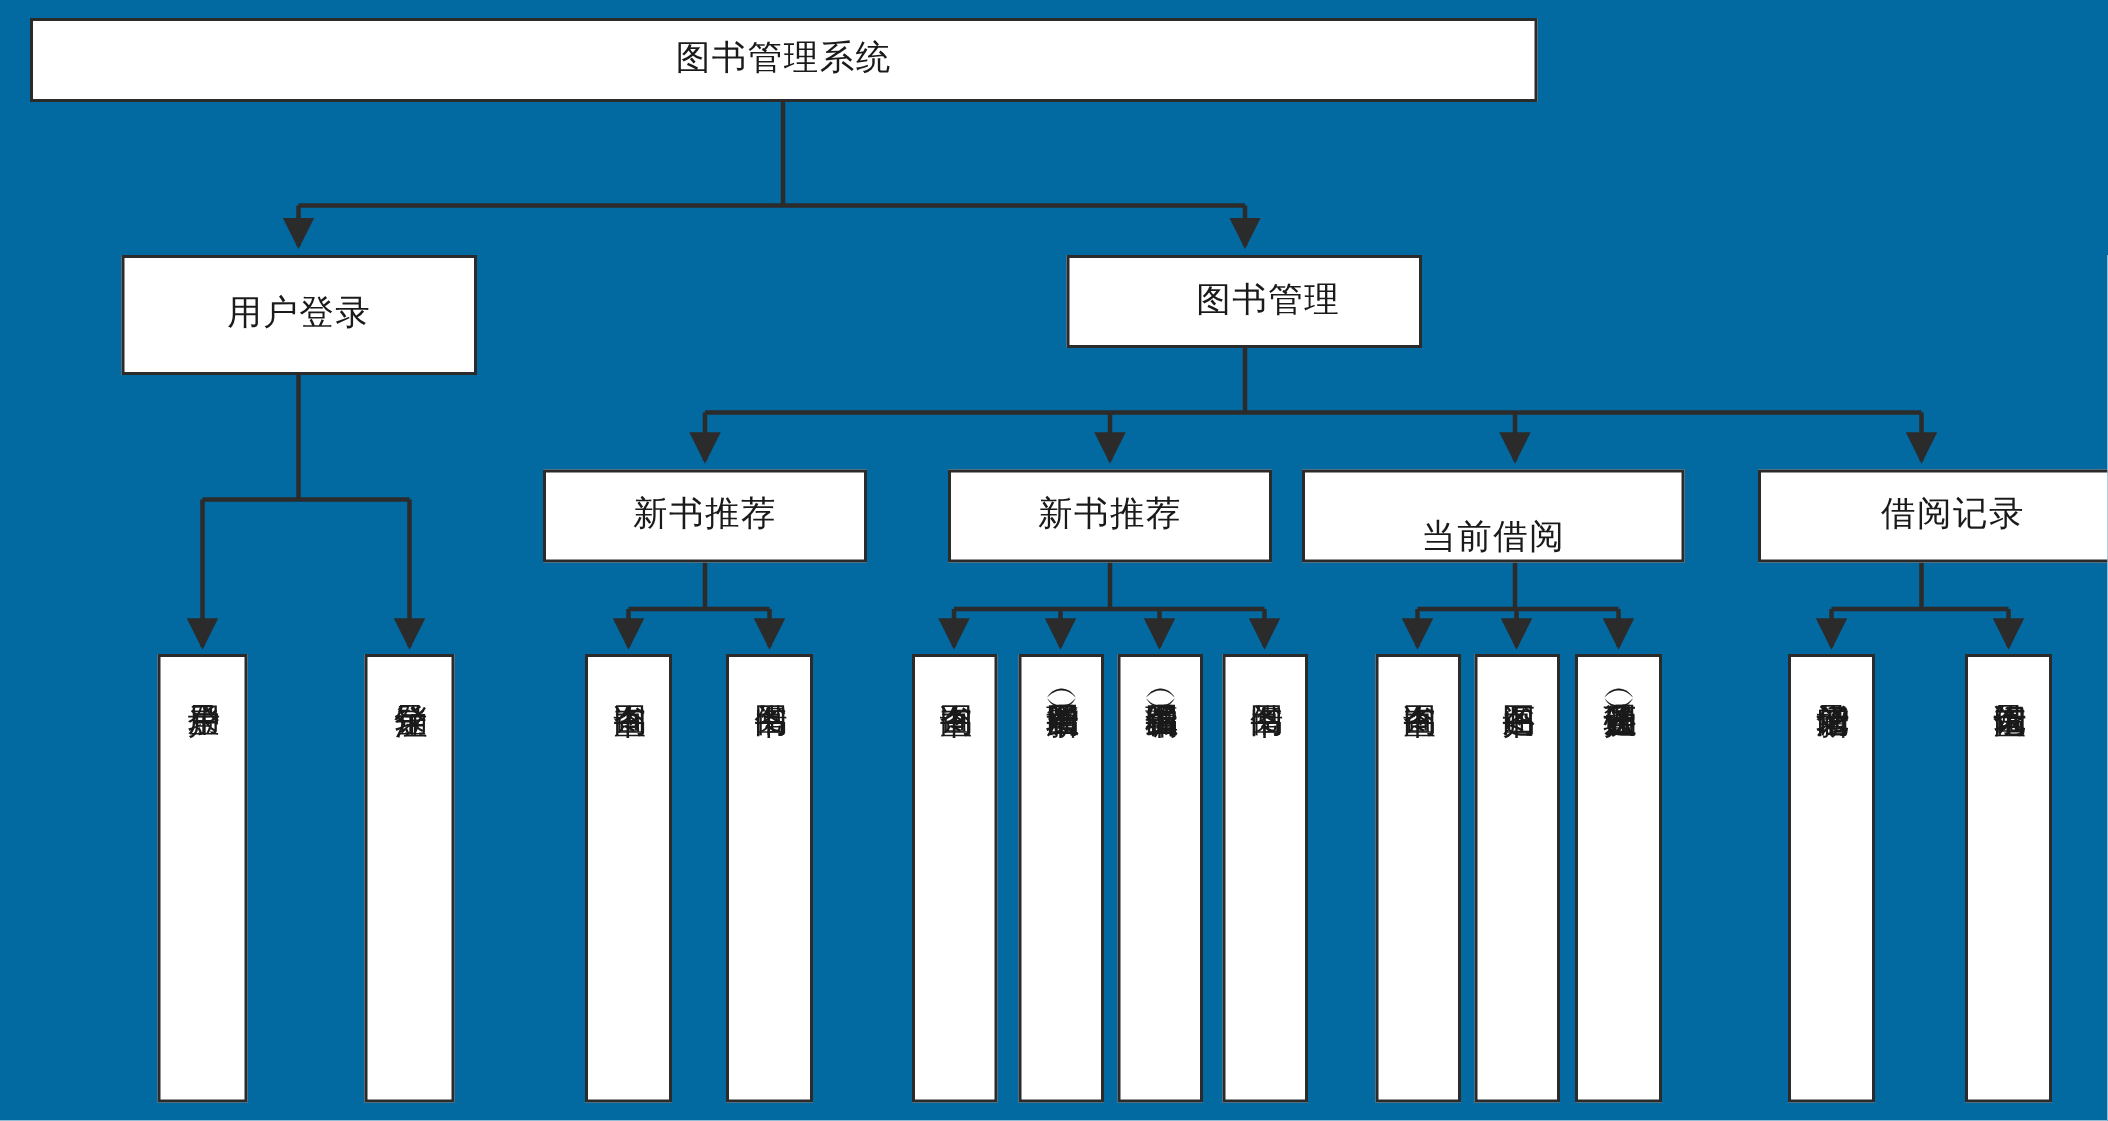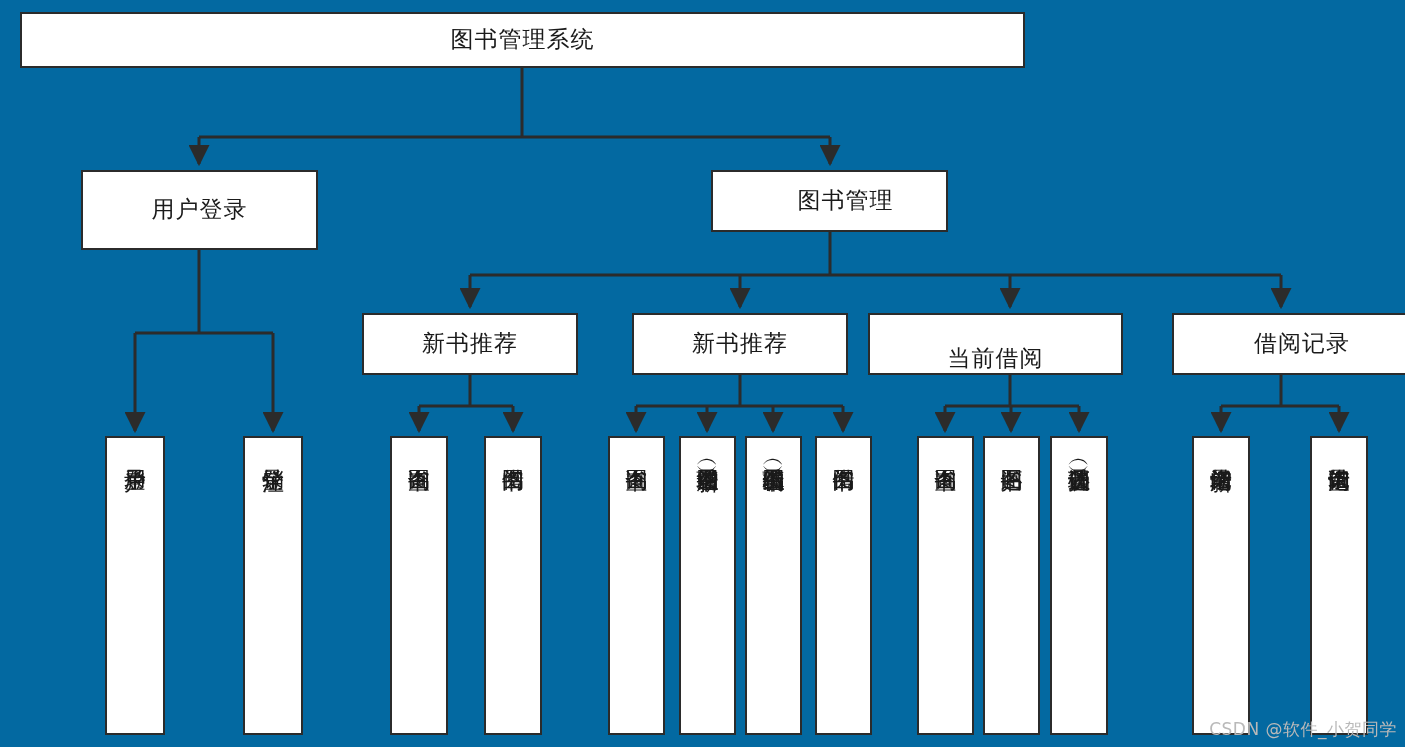--- a/index.html
+++ b/index.html
@@ -182,15 +182,14 @@
     <span class="vtext">确认归还（管理员）</span>
   </div>
 
   <div class="node vert" style="left:1192px; top:436px; width:58px; height:299px;">
     <span class="vtext">新增借阅记录</span>
   </div>
   <div class="node vert" style="left:1310px; top:436px; width:58px; height:299px;">
     <span class="vtext">查询借阅记录</span>
   </div>
 
-  <div class="watermark">CSDN @软件_小贺同学</div>
 
 </div>
 
 </body></html>

